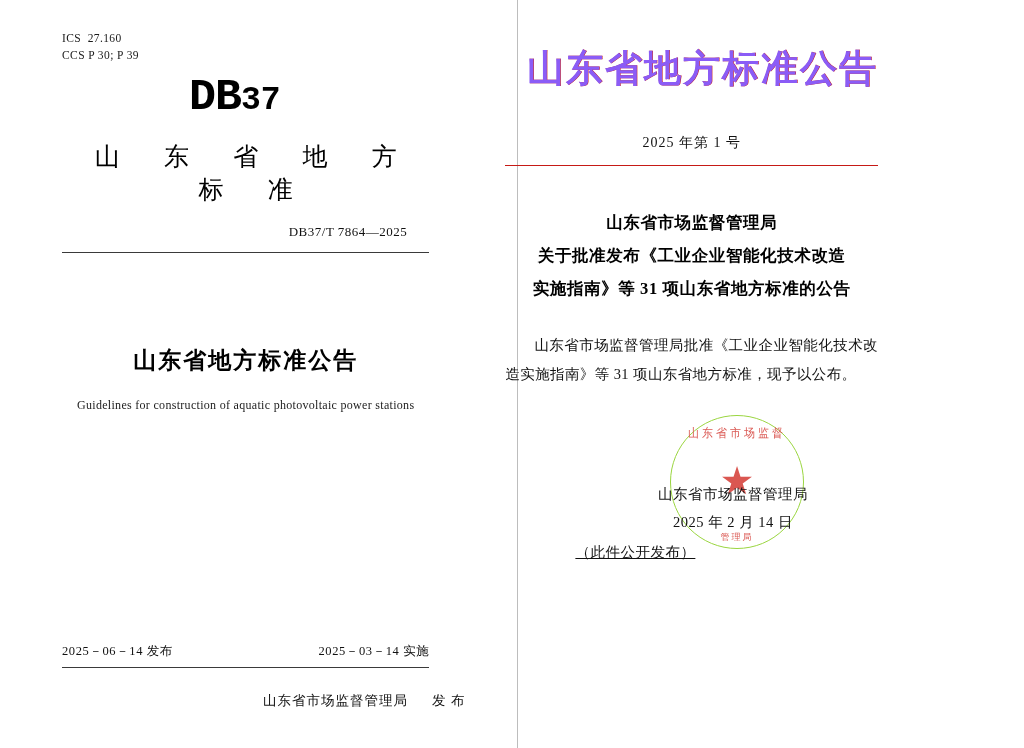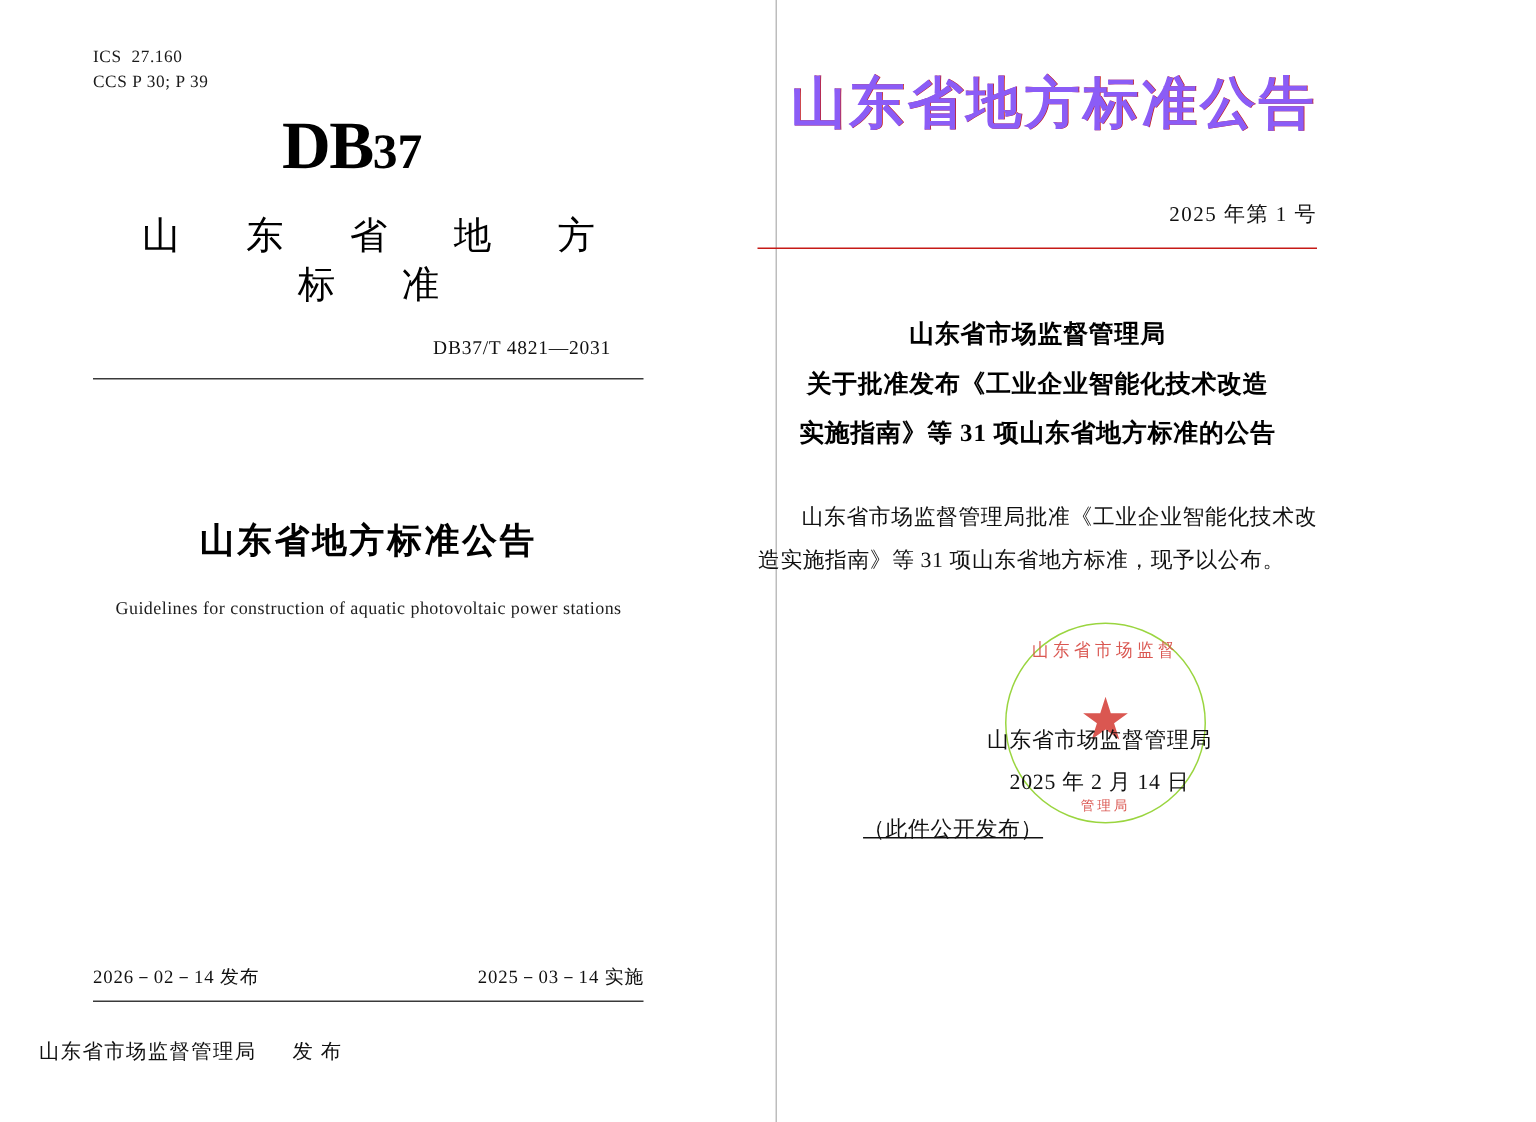--- a/index.html
+++ b/index.html
@@ -46,21 +46,21 @@
     line-height: 1.45;
     letter-spacing: 0.4px;
     color: #1a1a1a;
   }
   .ics-line {
     white-space: pre;
   }
   .db-logo {
     margin-top: 12px;
     text-align: center;
-    font-family: Liberation Serif, serif;
+    font-family: Liberation Mono, monospace;
     font-weight: bold;
     font-size: 45px;
     letter-spacing: -1px;
     color: #000;
     line-height: 1;
     padding-right: 22px;
   }
   .db-logo .db-small {
     font-size: 33px;
     letter-spacing: 0px;
@@ -122,21 +122,21 @@
     left: 62px;
     right: 36px;
     bottom: 80px;
     border-top: 1.4px solid #3a3a3a;
   }
   .issuer-row {
     position: absolute;
     left: 0;
     right: 0;
     bottom: 38px;
-    text-align: left;
+    text-align: right;
     font-size: 13.5px;
     letter-spacing: 1px;
     color: #111;
     padding-left: 26px;
   }
   .issuer-row .gap {
     display: inline-block;
     width: 24px;
   }
 
@@ -152,21 +152,21 @@
     text-align: right;
     color: #8b5cf6;
     font-family: "Liberation Serif", "DejaVu Serif", serif;
     font-weight: bold;
     font-size: 37px;
     letter-spacing: 2px;
     text-shadow: 0.5px 0 0 #c61a16;
   }
   .ann-issue {
     margin-top: 40px;
-    text-align: right;
+    text-align: center;
     font-size: 14px;
     letter-spacing: 1px;
     color: #111;
   }
   .ann-rule {
     margin-top: 13px;
     border-top: 1.5px solid #c61a16;
   }
   .ann-subject {
     margin-top: 40px;
@@ -262,31 +262,31 @@
       <div class="ics-line">ICS  27.160</div>
       <div class="ics-line">CCS P 30; P 39</div>
     </div>
 
     <div class="db-logo">
       <span>DB</span><span class="db-small">37</span>
     </div>
 
     <div class="province-line">山 东 省 地 方 标 准</div>
 
-    <div class="std-number">DB37/T 4821—2031</div>
+    <div class="std-number">DB37/T 7864—2025</div>
 
     <div class="rule"></div>
 
     <div class="title-zone">
       <div class="doc-title-cn">山东省地方标准公告</div>
       <div class="doc-title-en">Guidelines for construction of aquatic photovoltaic power stations</div>
     </div>
 
     <div class="date-row">
-      <span>2026－02－14 发布</span>
+      <span>2025－06－14 发布</span>
       <span>2025－03－14 实施</span>
     </div>
 
     <div class="rule-bottom"></div>
 
     <div class="issuer-row">
       <span>山东省市场监督管理局</span><span class="gap"></span><span>发  布</span>
     </div>
   </div>
 

